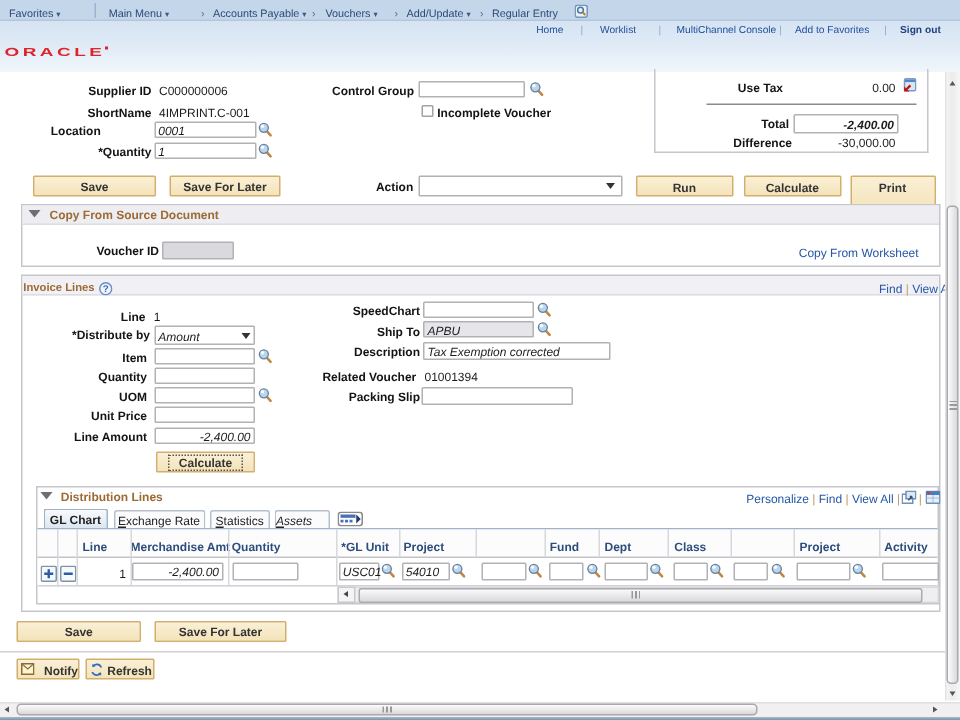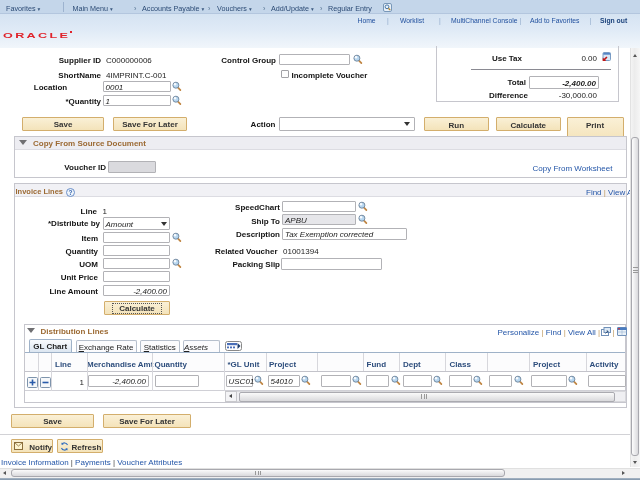--- a/index.html
+++ b/index.html
@@ -286,21 +286,20 @@
       <rect x="0.5" y="0.5" width="8" height="7" fill="#fdf3cf" stroke="#8a6d3b"></rect>
       <path d="M0.5 0.5 L4.5 4 L8.5 0.5" fill="none" stroke="#8a6d3b" stroke-width="0.8"></path>
     </svg>
 <div class="btn" style="left:56.5px;top:439px;width:46px;height:14px;padding-top:2.5px;padding-left:14px;text-align:left;">Refresh</div>
 <svg style="position:absolute;left:60px;top:441.5px;" width="9" height="9" viewBox="0 0 9 9">
       <path d="M7.5 3 A3.2 3.2 0 0 0 1.8 2.4" fill="none" stroke="#2e6bbf" stroke-width="1.1"></path>
       <path d="M1.5 0.5 L1.7 2.7 L3.8 2.2 Z" fill="#2e6bbf"></path>
       <path d="M1.5 6 A3.2 3.2 0 0 0 7.2 6.6" fill="none" stroke="#2e6bbf" stroke-width="1.1"></path>
       <path d="M7.5 8.5 L7.3 6.3 L5.2 6.8 Z" fill="#2e6bbf"></path>
     </svg>
-<div class="lnk" style="left:1px;top:458px;color:#2456a8;">Invoice Information <span style="color:#444;">|</span> Payments <span style="color:#444;">|</span> Voucher Attributes</div>
 
 <div style="position:absolute;left:630px;top:48px;width:10px;height:419px;background:linear-gradient(90deg,#f4f4f4,#ececec 40%,#f6f6f6);border-left:1px solid #e2e2e2;box-sizing:border-box;"></div>
 <div style="position:absolute;left:632.5px;top:54px;width:0;height:0;border-left:2.8px solid transparent;border-right:2.8px solid transparent;border-bottom:3.5px solid #555;"></div>
 <div style="position:absolute;left:631px;top:137px;width:8px;height:319px;background:linear-gradient(90deg,#fdfdfd,#d9d9dc);border:1px solid #a8a8ae;border-radius:3px;box-sizing:border-box;"></div>
 <div style="position:absolute;left:632.5px;top:267px;width:5px;height:7px;background:repeating-linear-gradient(#999 0,#999 1px,transparent 1px,transparent 2.6px);"></div>
 <div style="position:absolute;left:632.5px;top:461px;width:0;height:0;border-left:2.8px solid transparent;border-right:2.8px solid transparent;border-top:3.5px solid #555;"></div>
 
 <div style="position:absolute;left:0;top:467.5px;width:640px;height:10px;background:#f0f0f0;border-top:1px solid #e0e0e0;box-sizing:border-box;"></div>
 <div style="position:absolute;left:3px;top:470.5px;width:0;height:0;border-top:2.8px solid transparent;border-bottom:2.8px solid transparent;border-right:3.5px solid #555;"></div>
 <div style="position:absolute;left:11px;top:468.5px;width:494px;height:8px;background:linear-gradient(#fbfbfb,#d9d9dc);border:1px solid #a8a8ae;border-radius:3px;box-sizing:border-box;"></div>

